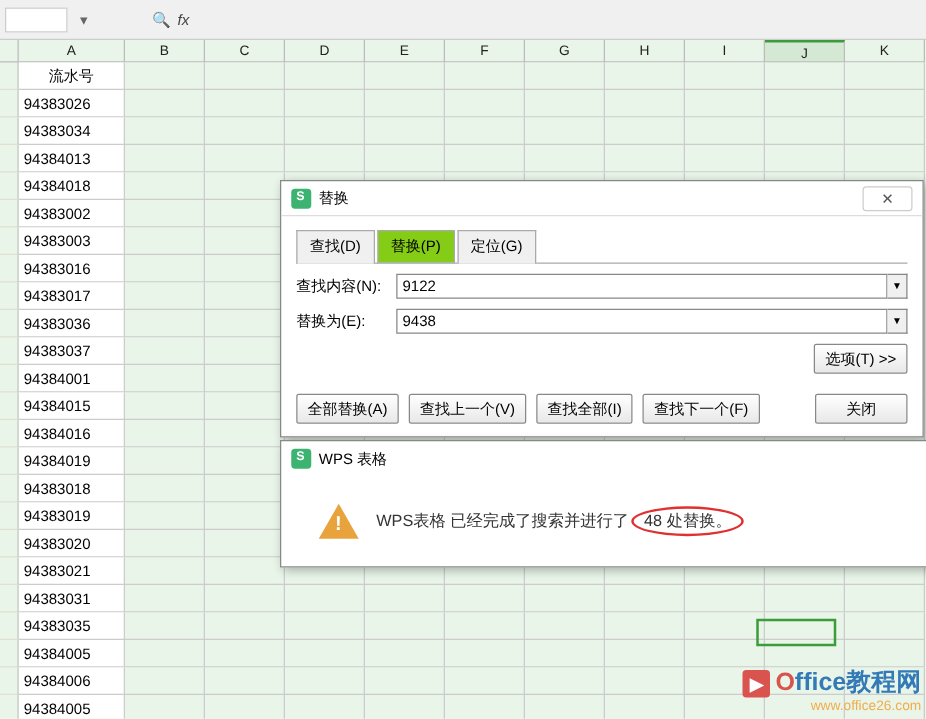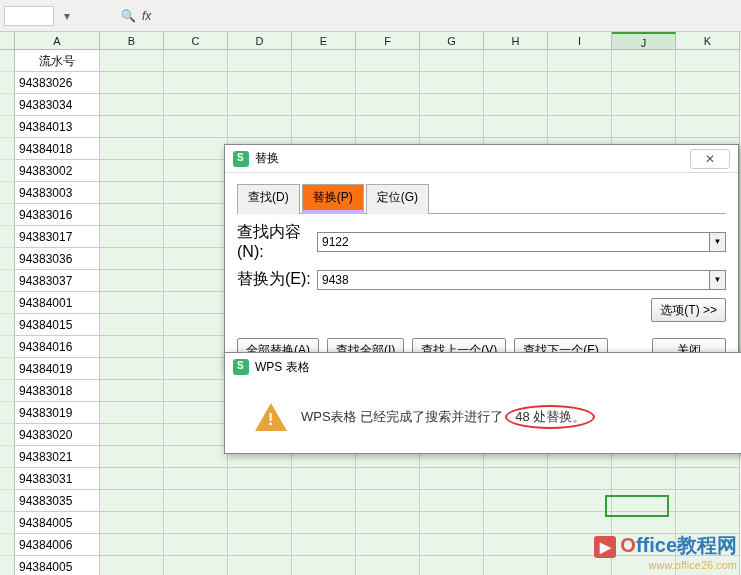--- a/index.html
+++ b/index.html
@@ -32,24 +32,24 @@
     .dialog { position: absolute; background: #fff; border: 1px solid #888; box-shadow: 2px 2px 8px rgba(0,0,0,0.3); }
     .dlg-replace { left: 224px; top: 144px; width: 515px; }
     .dlg-title { height: 28px; display: flex; align-items: center; padding: 0 8px; border-bottom: 1px solid #ddd; }
     .dlg-icon { width: 16px; height: 16px; background: #3cb371; border-radius: 3px; margin-right: 6px; position: relative; }
     .dlg-icon::before { content: "S"; color: #fff; font-size: 10px; font-weight: bold; position: absolute; left: 4px; top: 1px; }
     .dlg-close-x { margin-left: auto; width: 40px; height: 20px; border: 1px solid #ccc; border-radius: 3px; text-align: center; line-height: 18px; color: #555; cursor: pointer; }
     .dlg-body { padding: 10px 12px; }
     
     .tabs { display: flex; border-bottom: 1px solid #aaa; }
     .tab { padding: 4px 10px; border: 1px solid #aaa; border-bottom: none; margin-right: 2px; background: #f0f0f0; font-size: 12px; cursor: pointer; position: relative; top: 1px; }
-    .tab.active { background: #f97316; border-bottom: 4px solid #c4b5fd; }
+    .tab.active { background: #84cc16; border-bottom: 1px solid #c4b5fd; }
     
     .form-row { display: flex; align-items: center; margin: 8px 0; }
-    .form-label { width: 80px; font-size: 16px; }
+    .form-label { width: 80px; font-size: 12px; }
     .form-input { flex: 1; height: 20px; border: 1px solid #888; padding: 2px 4px; font-size: 12px; }
     .drop-btn { width: 16px; height: 20px; border: 1px solid #888; border-left: none; background: #f0f0f0; text-align: center; line-height: 18px; font-size: 8px; cursor: pointer; }
     
     .options-row { display: flex; justify-content: flex-end; margin: 8px 0; align-items: flex-end; }
     .btn { height: 24px; padding: 0 8px; border: 1px solid #888; background: linear-gradient(#fff,#e8e8e8); font-size: 12px; cursor: pointer; border-radius: 2px; }
     
     .btn-row { display: flex; gap: 8px; margin-top: 8px; padding-top: 8px; }
     .btn-row .btn { flex: 0 0 auto; min-width: 74px; }
     .btn-close { margin-left: auto; min-width: 60px; }
     
@@ -460,22 +460,22 @@
     <div class="form-row">
       <span class="form-label">替换为(E):</span>
       <input class="form-input" value="9438" style="">
       <span class="drop-btn">▼</span>
     </div>
     <div class="options-row">
       <button class="btn">选项(T) &gt;&gt;</button>
     </div>
     <div class="btn-row">
       <button class="btn">全部替换(A)</button>
+      <button class="btn">查找上一个(V)</button>
       <button class="btn">查找全部(I)</button>
-      <button class="btn">查找上一个(V)</button>
       <button class="btn">查找下一个(F)</button>
       <button class="btn btn-close">关闭</button>
     </div>
   </div>
 </div>
 
 <div class="dialog dlg-msg">
   <div class="dlg-title">
     <span class="dlg-icon"></span>
     <span>WPS 表格</span>

